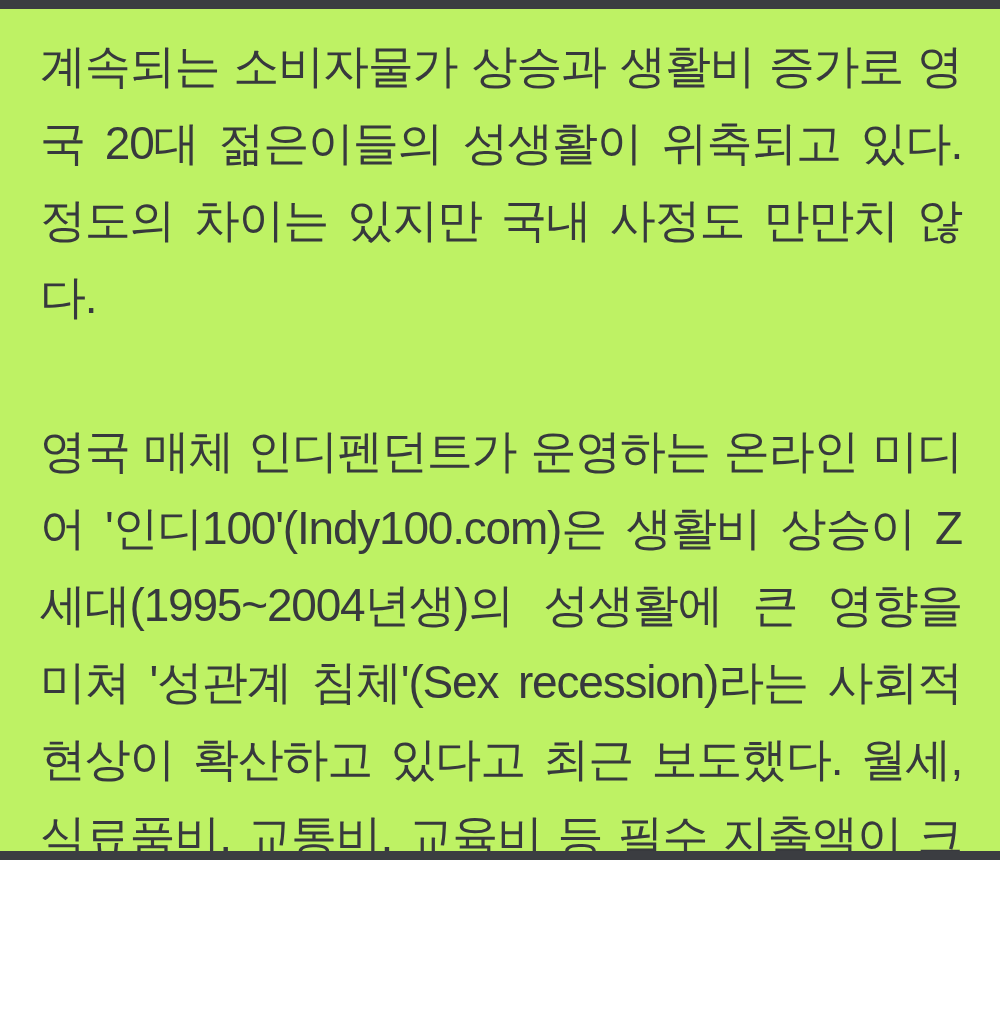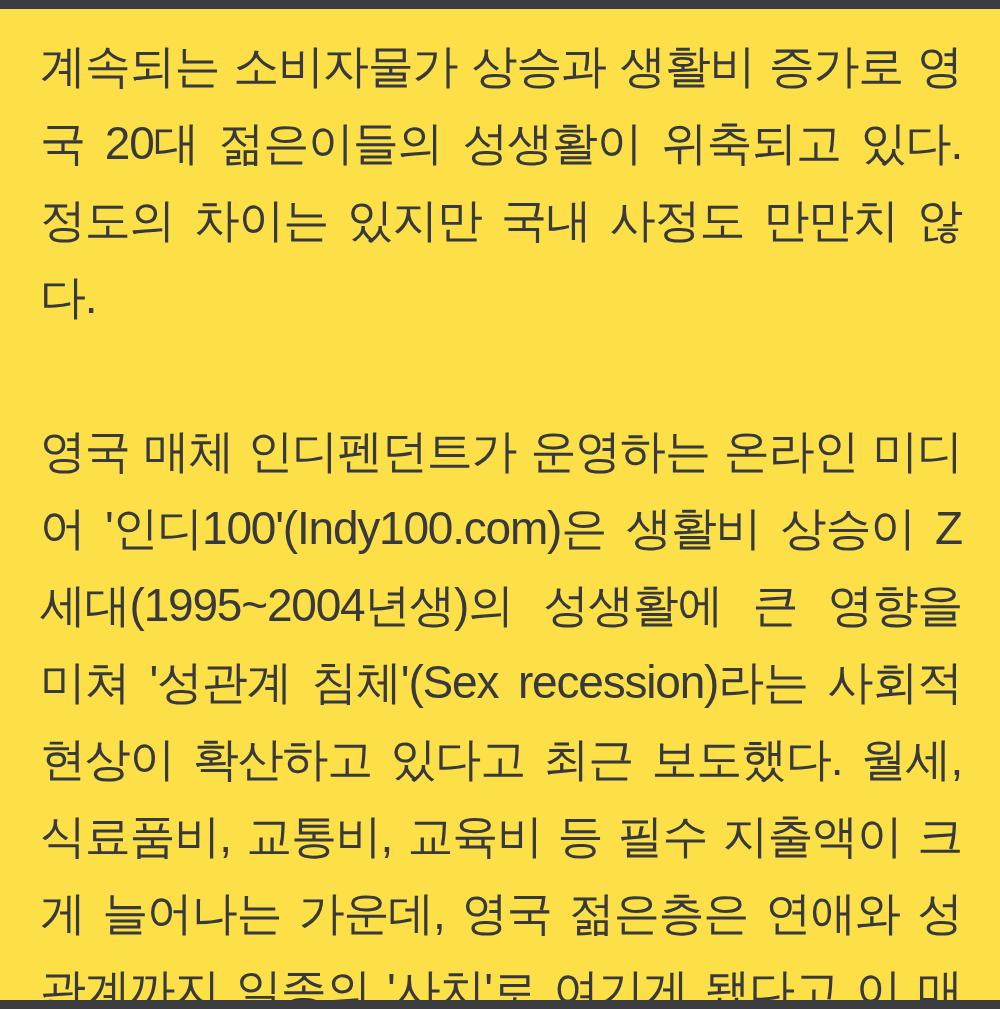--- a/index.html
+++ b/index.html
@@ -3,22 +3,22 @@
 <meta charset="utf-8">
 <style>
   html, body {
     margin: 0;
     padding: 0;
     background: #ffffff;
   }
   .page {
     position: relative;
     width: 1000px;
-    height: 1009px;
-    background: #fde047;
+    height: 860px;
+    background: #bef264;
     overflow: hidden;
     font-family: "Liberation Sans", "DejaVu Sans", sans-serif;
   }
   
   .edge-bar {
     position: absolute;
     left: 0;
     right: 0;
     height: 9px;
     background: #3b3d41;

